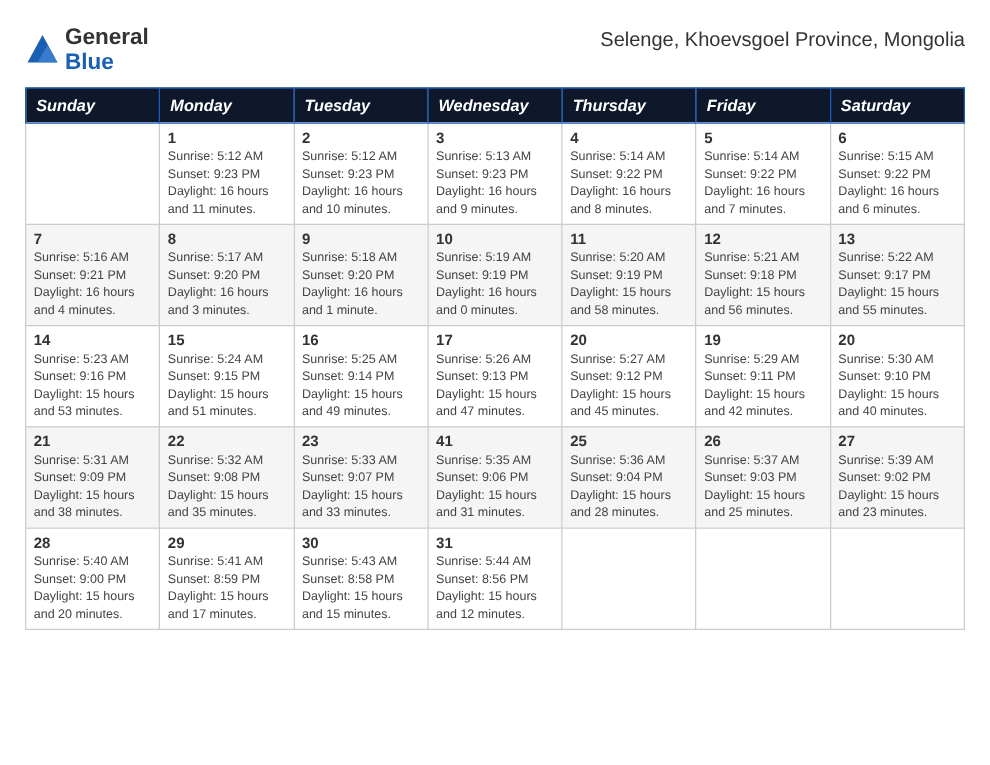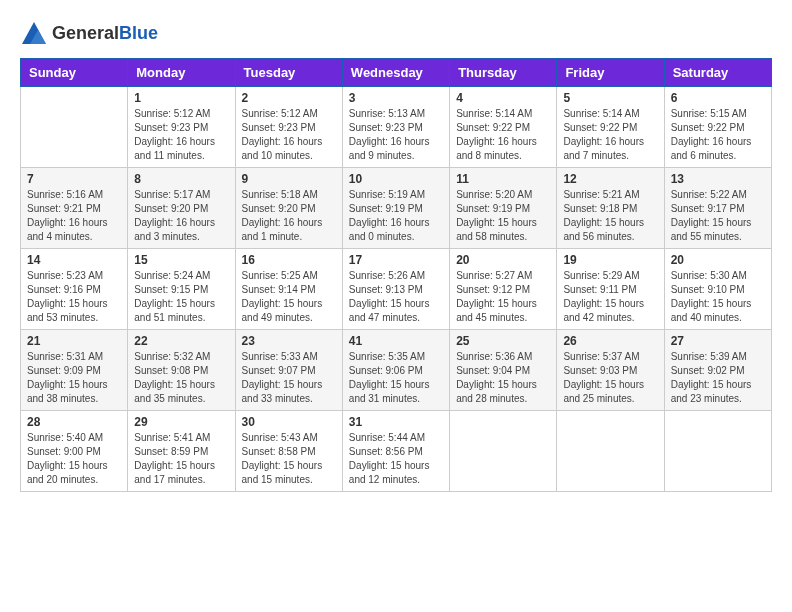--- a/index.html
+++ b/index.html
@@ -15,21 +15,21 @@
       justify-content: space-between;
       align-items: flex-start;
       margin-bottom: 10px;
     }
     .logo {
       display: flex;
       align-items: center;
     }
     .logo-text {
       display: flex;
-      flex-direction: row;
+      flex-direction: column;
       line-height: 1.1;
     }
     .logo-general {
       font-size: 18px;
       font-weight: bold;
       color: #333;
     }
     .logo-blue {
       font-size: 18px;
       font-weight: bold;
@@ -91,38 +91,40 @@
     .empty-cell {
       background: #f9f9f9;
     }
     tr:nth-child(even) td {
       background-color: #f5f5f5;
     }
     tr:nth-child(odd) td {
       background-color: #ffffff;
     }
     .calendar thead tr th {
-      background-color: #6d28d9;
+      background-color: #0f172a;
+      font-style: italic;
     }
   </style>
 </head>
 <body>
 
 <div class="header">
   <div class="logo">
     <svg class="logo-icon" viewBox="0 0 28 28">
       <polygon points="14,2 26,24 2,24" fill="#1a5fb4"></polygon>
       <polygon points="18,10 26,24 10,24" fill="#4a90d9" opacity="0.6"></polygon>
     </svg>
     <div class="logo-text">
       <span class="logo-general">General</span>
       <span class="logo-blue">Blue</span>
     </div>
   </div>
   <div class="title-section">
+    <div class="location-title">Selenge, Khoevsgoel Province, Mongolia</div>
   </div>
 </div>
 
 <table class="calendar">
   <thead>
     <tr>
     <th>Sunday</th>
         <th>Monday</th>
         <th>Tuesday</th>
         <th>Wednesday</th>

